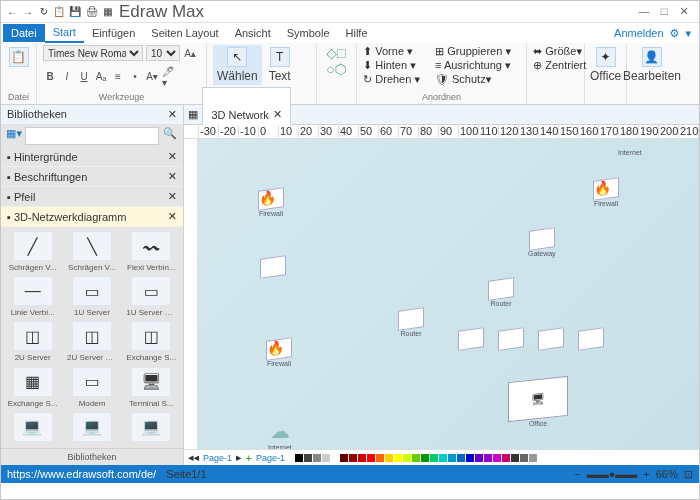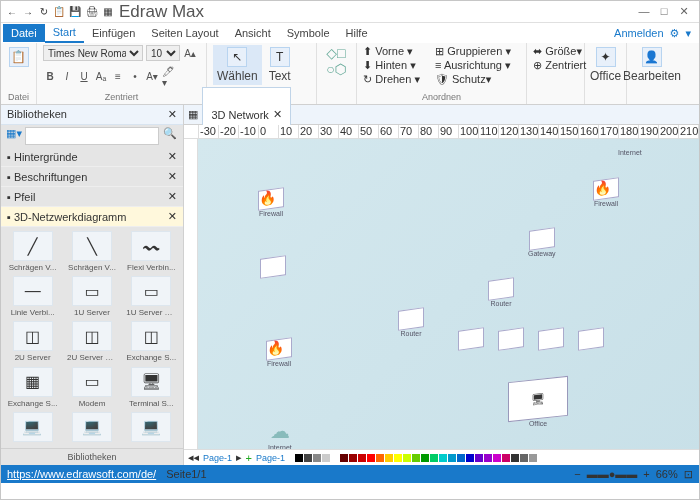--- a/index.html
+++ b/index.html
@@ -47,21 +47,21 @@
 .rulerh{height:14px;background:#fff;border-bottom:1px solid #ddd;font-size:7px;color:#999;display:flex;overflow:hidden;padding-left:14px}
 .rulerh span{width:20px;border-left:1px solid #ddd;padding-left:1px}
 .canvaswrap{flex:1;display:flex;overflow:hidden}
 .rulerv{width:14px;background:#fff;border-right:1px solid #ddd}
 .canvas{flex:1;background:linear-gradient(135deg,#d4e8ee 0%,#c8e0e8 100%);position:relative;overflow:hidden}
 .node{position:absolute;display:flex;flex-direction:column;align-items:center;gap:1px}
 .node .box{width:26px;height:20px;background:#fff;border:1px solid #aac;transform:skewY(-8deg)}
 .node .nlbl{font-size:7px;color:#556}
 .fire{color:#f60;font-size:14px;position:absolute;z-index:2}
 .statusbar{height:18px;background:#1979ca;color:#fff;display:flex;align-items:center;padding:0 6px;font-size:9px;gap:10px}
-.statusbar a{color:#fff;text-decoration:underline}
+.statusbar a{color:#fff;}
 .statusbar .right{margin-left:auto;display:flex;gap:6px;align-items:center}
 .palette{height:16px;display:flex;align-items:center;padding:0 4px;gap:4px;border-top:1px solid #ddd;overflow:hidden}
 .palette .pg{font-size:9px;color:#1979ca}
 .palette .sw{width:8px;height:8px;flex-shrink:0}
 </style>
 </head>
 <body>
 
 <div class="titlebar">
   <div class="qat">
@@ -112,21 +112,21 @@
     <div class="ctrls">
       <span class="fmtbtn" style="font-weight:bold">B</span>
       <span class="fmtbtn" style="font-style:italic">I</span>
       <span class="fmtbtn" style="text-decoration:underline">U</span>
       <span class="fmtbtn">Aₐ</span>
       <span class="fmtbtn">≡</span>
       <span class="fmtbtn">•</span>
       <span class="fmtbtn">A▾</span>
       <span class="fmtbtn">🖊▾</span>
     </div>
-    <div class="lbl">Zentriert</div>
+    <div class="lbl">Werkzeuge</div>
   </div>
   <div class="rgroup" style="width:110px">
     <div class="ctrls">
       <div class="bigbtn" style="background:#dbe8f7">
           <div class="ico">↖</div>
           <span class="t">Wählen</span>
         </div>
       <div class="bigbtn">
           <div class="ico">T</div>
           <span class="t">Text</span>

